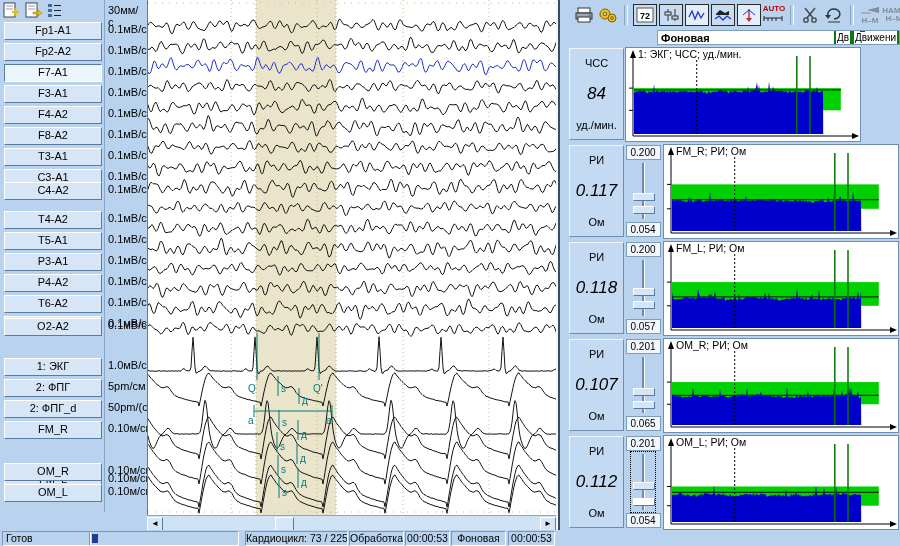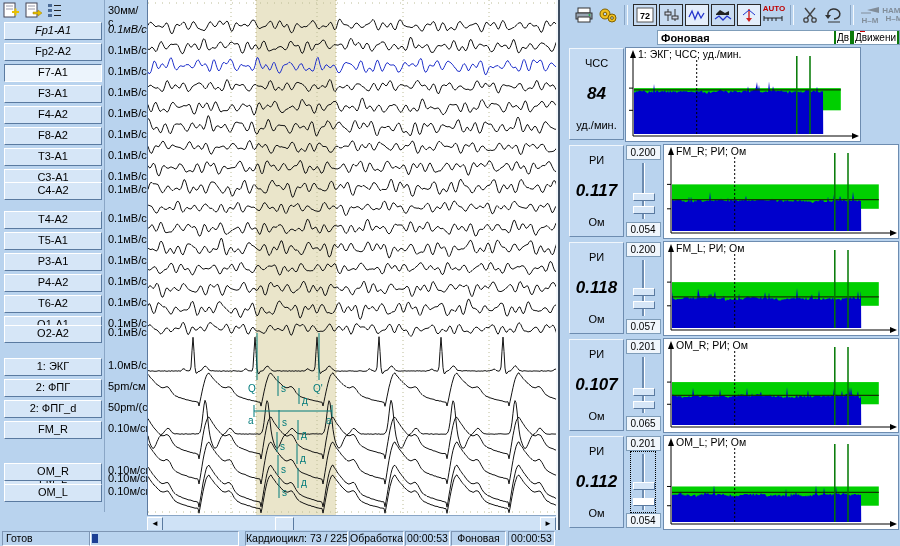--- a/index.html
+++ b/index.html
@@ -66,21 +66,21 @@
   .ev-box{height:13px;border-left:2px solid #0a7a0a;border-right:2px solid #0a7a0a;background:#fff;
           font-size:10px;line-height:13px;padding:0 1px;white-space:nowrap;overflow:hidden;position:relative;flex:none;}
   .ev-box .redtick{position:absolute;left:6px;top:-1px;width:5px;height:2px;background:#d00000;}
 
   #trend-rows{position:absolute;left:0;top:46px;width:334px;}
   .trend-row{display:flex;height:97px;}
   .val-panel{width:55px;margin:2px 0 3px 3px;background:#c4daf2;border:1px solid;
              border-color:#f0f6fc #6d8cb0 #6d8cb0 #f0f6fc;display:flex;flex-direction:column;
              justify-content:space-between;align-items:center;padding:8px 0;box-sizing:border-box;}
   .vp-label,.vp-unit{font-size:11px;}
-  .vp-value{font-size:17px;font-weight:bold;font-style:italic;}
+  .vp-value{font-size:17px;font-weight:normal;font-style:italic;}
   .slider-col{width:38px;display:flex;flex-direction:column;align-items:center;padding:2px 0 3px 0;box-sizing:border-box;}
   .sl-box{width:33px;height:13px;background:#f0f6fc;border:1px solid #7f9db9;font-size:10px;
           line-height:13px;text-align:center;flex:none;}
   .sl-track{position:relative;width:24px;flex:1;margin:1px 0;}
   .sl-track .groove{position:absolute;left:50%;top:2px;bottom:2px;width:2px;margin-left:-1px;
                     background:#6d8cb0;border-right:1px solid #fff;}
   .sl-handle{position:absolute;left:50%;width:20px;height:6px;margin-left:-10px;background:#d6e6f7;
              border:1px solid;border-color:#fff #5a7aa0 #5a7aa0 #fff;}
   .sl-track.focused{outline:1px dotted #000;}
   .sl-handle.white{background:#fff;}
@@ -119,21 +119,21 @@
         <rect x="2" y="7" width="4" height="3" fill="#4a6a96"></rect>
             <line x1="8" y1="8.5" x2="15" y2="8.5" stroke="#222"></line>
         <rect x="2" y="12" width="4" height="3" fill="#4a6a96"></rect>
             <line x1="8" y1="13.5" x2="15" y2="13.5" stroke="#222"></line>
           </svg>
       </span>
     </div>
     <span id="speed-label">30мм/с</span>
     <div id="left-divider"></div>
     <div id="channel-rows">
-        <div class="ch-row" style="top: 21px; font-style: italic;">
+        <div class="ch-row" style="top: 21px;">
           <div class="ch-btn">Fp1-A1</div>
           <span class="ch-sens">0.1мВ/см</span>
         </div>
         <div class="ch-row" style="top: 42px;">
           <div class="ch-btn">Fp2-A2</div>
           <span class="ch-sens">0.1мВ/см</span>
         </div>
         <div class="ch-row" style="top: 63px;">
           <div class="ch-btn sel">F7-A1</div>
           <span class="ch-sens">0.1мВ/см</span>
@@ -179,21 +179,21 @@
           <span class="ch-sens">0.1мВ/см</span>
         </div>
         <div class="ch-row" style="top: 294px;">
           <div class="ch-btn">T6-A2</div>
           <span class="ch-sens">0.1мВ/см</span>
         </div>
         <div class="ch-row" style="top: 315px;">
           <div class="ch-btn">O1-A1</div>
           <span class="ch-sens">0.1мВ/см</span>
         </div>
-        <div class="ch-row" style="top: 324px;">
+        <div class="ch-row" style="top: 317px;">
           <div class="ch-btn">O2-A2</div>
           <span class="ch-sens">0.1мВ/см</span>
         </div>
         <div class="ch-row" style="top: 357px;">
           <div class="ch-btn">1: ЭКГ</div>
           <span class="ch-sens">1.0мВ/см</span>
         </div>
         <div class="ch-row" style="top: 378px;">
           <div class="ch-btn">2: ФПГ</div>
           <span class="ch-sens">5pm/см</span>

